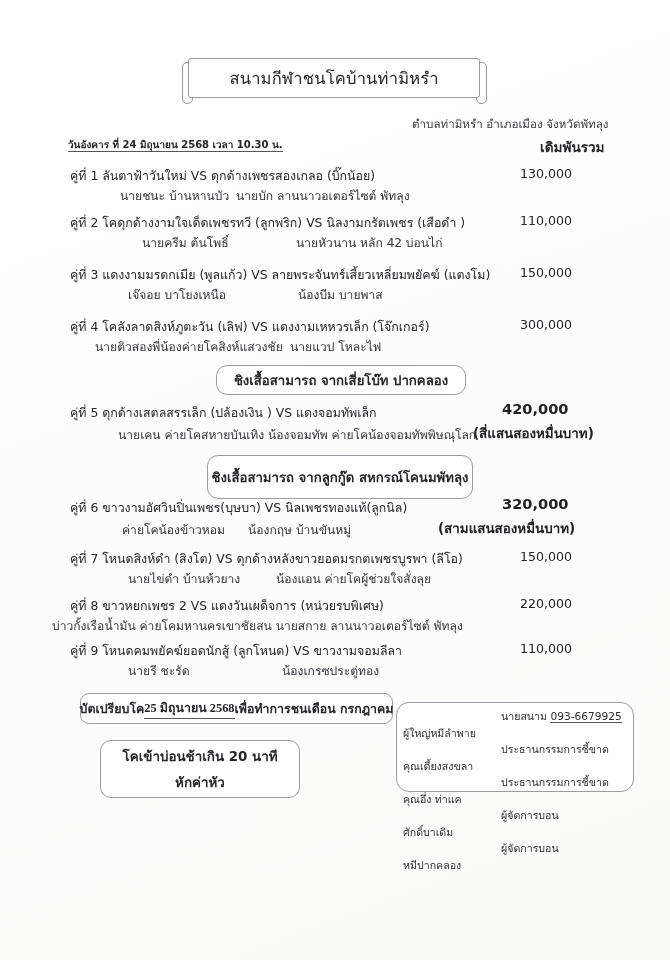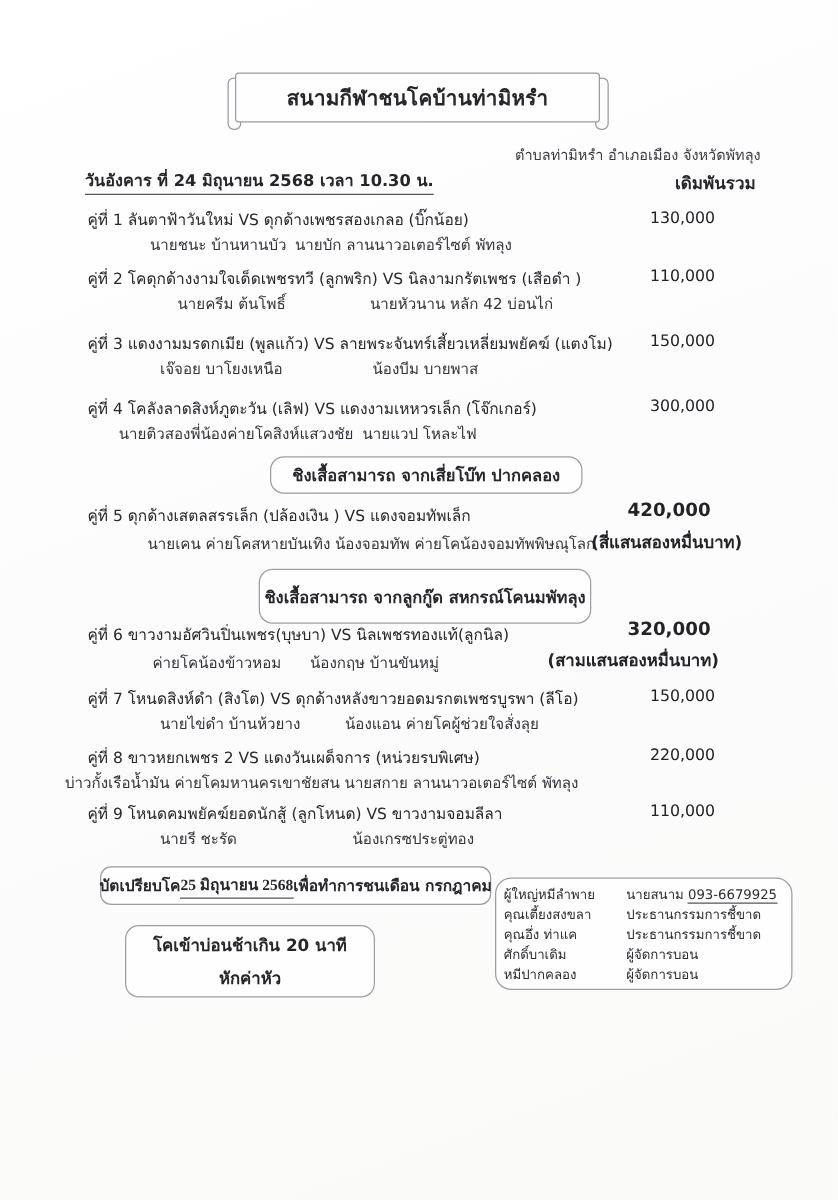--- a/index.html
+++ b/index.html
@@ -50,40 +50,40 @@
     box-sizing: border-box;
   }
   .title-ribbon .cap.left { left: 4px; }
   .title-ribbon .cap.right { left: 298px; }
   .title-text {
     position: absolute;
     left: 10px; top: 2px;
     width: 292px; height: 40px;
     display: flex; align-items: center; justify-content: center;
     font-size: 16.5px;
-    font-weight: 700;
+    font-weight: 400;
     letter-spacing: .2px;
     color: #26262b;
     white-space: nowrap;
   }
 
   
   .t {
     position: absolute;
     white-space: nowrap;
     line-height: 1.12;
   }
   .sub-location {
     left: 412px; top: 118px;
     font-size: 11.6px;
     color: #3a3a40;
   }
   .date-line {
     left: 68px; top: 139px;
-    font-size: 13px;
+    font-size: 10px;
     font-weight: 600;
     color: #25252a;
     border-bottom: 1.2px solid #55555c;
     padding-bottom: 1px;
   }
   .total-label {
     left: 540px; top: 140px;
     font-size: 13.6px;
     font-weight: 700;
     color: #25252a;
@@ -166,21 +166,21 @@
     box-sizing: border-box;
     padding: 5px 8px 4px 6px;
   }
   .c-row {
     display: flex;
     font-size: 10.6px;
     color: #2d2d33;
     line-height: 1.52;
     white-space: nowrap;
   }
-  .c-name { width: 98px; flex: none; }
+  .c-name { width: 98px; flex: none; margin-top: 17px; }
   .c-role { flex: 1; }
   .c-phone { border-bottom: 1px solid #55555c; }
 </style>
 </head>
 <body>
 
 <div class="page">
 
   <div class="title-ribbon">
     <div class="cap left"></div>

